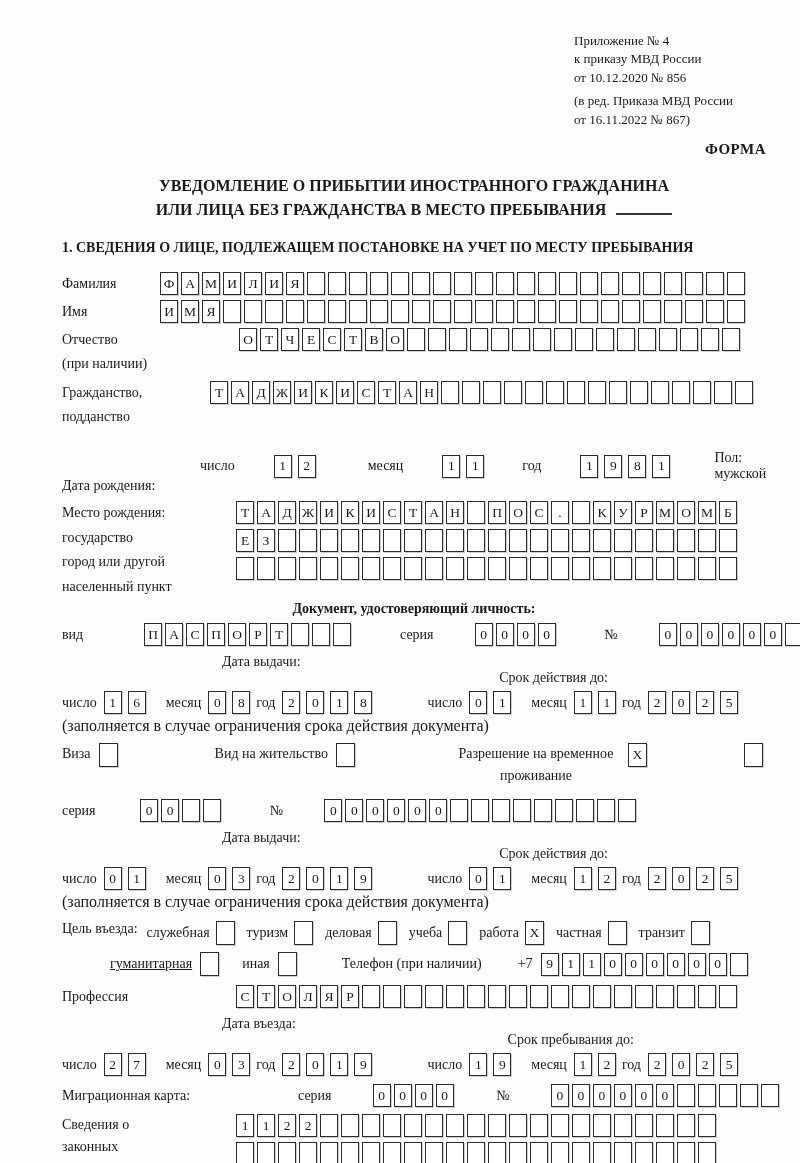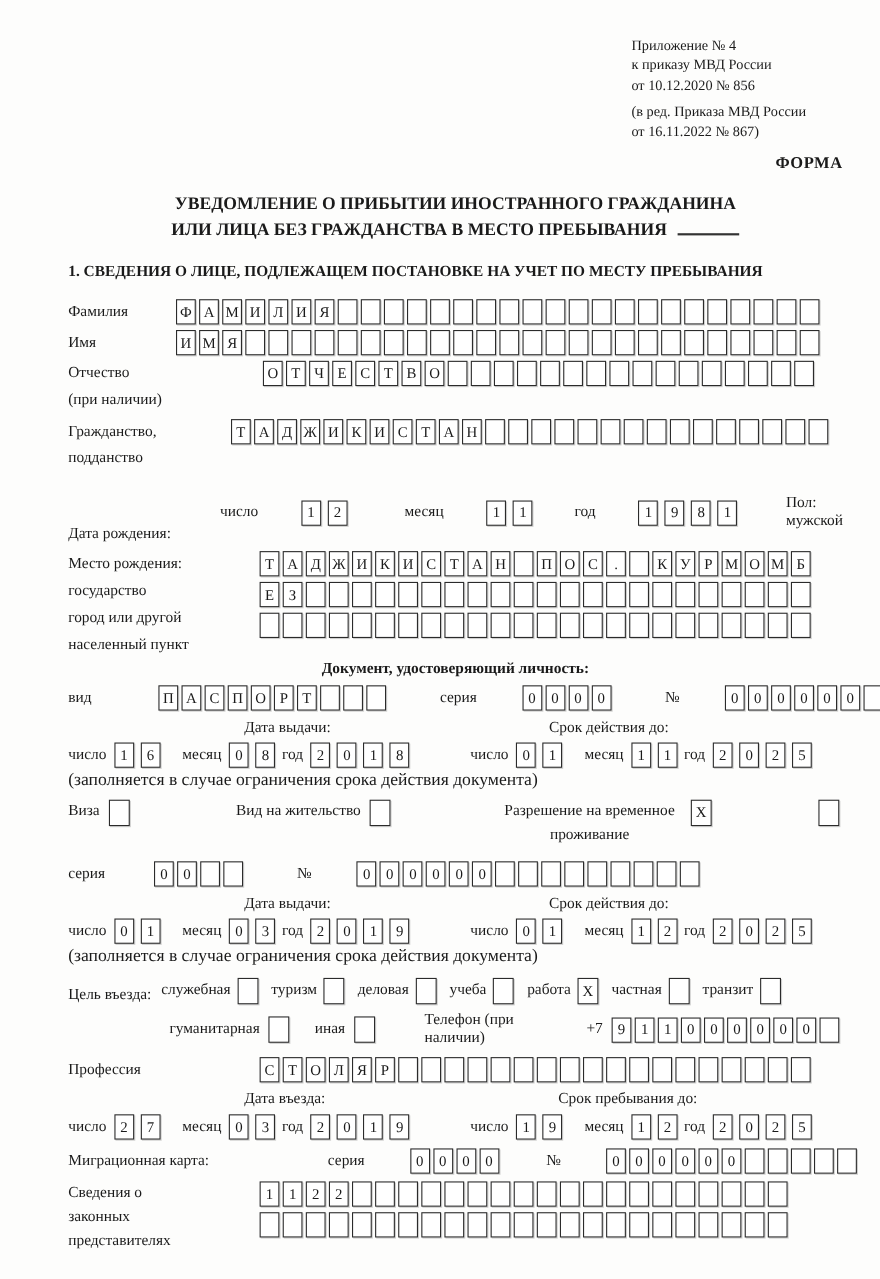--- a/index.html
+++ b/index.html
@@ -27,41 +27,41 @@
   .cells{display:inline-flex;flex-wrap:nowrap;align-items:center;}
   .cell{
     display:inline-flex;flex:none;align-items:center;justify-content:center;
     width:16px;height:21px;border:1.5px solid #2b2b2b;margin-right:3px;
     font-size:13.5px;background:#fff;box-shadow:1px 1px 0 rgba(0,0,0,.18);
   }
   .wide .cell{margin-right:6px;}
   .cb{width:17px;height:22px;}
   .boxcol .cells{display:flex;margin-bottom:5px;}
   
-  .dates-head{display:flex;margin-top:8px;}
+  .dates-head{display:flex;margin-top:8px;flex-direction:column;}
   .dh1{margin-left:160px;}
   .dh2{margin-left:auto;margin-right:158px;}
   .dgroup{display:flex;align-items:center;}
   .dlbl{margin-right:7px;}
   .mlbl{margin:0 7px 0 14px;}
   .note{font-size:16px;text-align:left;margin:3px 14px 2px 0;}
   .mid-lbl{margin:0 9px 0 14px;}
   
   .opts{display:flex;justify-content:space-between;align-items:flex-start;margin-top:8px;}
   .opt{display:flex;align-items:flex-start;flex:none;}
   .opt-lbl{margin-right:8px;line-height:22px;}
   .opt-lbl.c{text-align:center;}
   .wo3{width:168px;} .wo4{width:178px;}
   
-  .purpose{display:flex;align-items:flex-end;margin-top:10px;}
+  .purpose{display:flex;align-items:flex-start;margin-top:10px;}
   .purpose .opt{align-items:center;margin-left:9px;}
   .purpose .opt:first-of-type{margin-left:6px;}
   .purpose .opt-lbl{margin-right:6px;}
   .p2{display:flex;align-items:center;margin-top:7px;}
-  .p2 .ind{margin-left:92px;}
+  .p2 .ind{margin-left:48px;text-decoration:underline;}
   .p2 .opt{align-items:center;}
   .phone-lbl{margin-left:42px;}
   .pfx{margin:0 8px 0 36px;}
   .intro{margin-top:9px;line-height:1.6;}
 </style>
 </head>
 <body>
 
 <div class="page">
 

